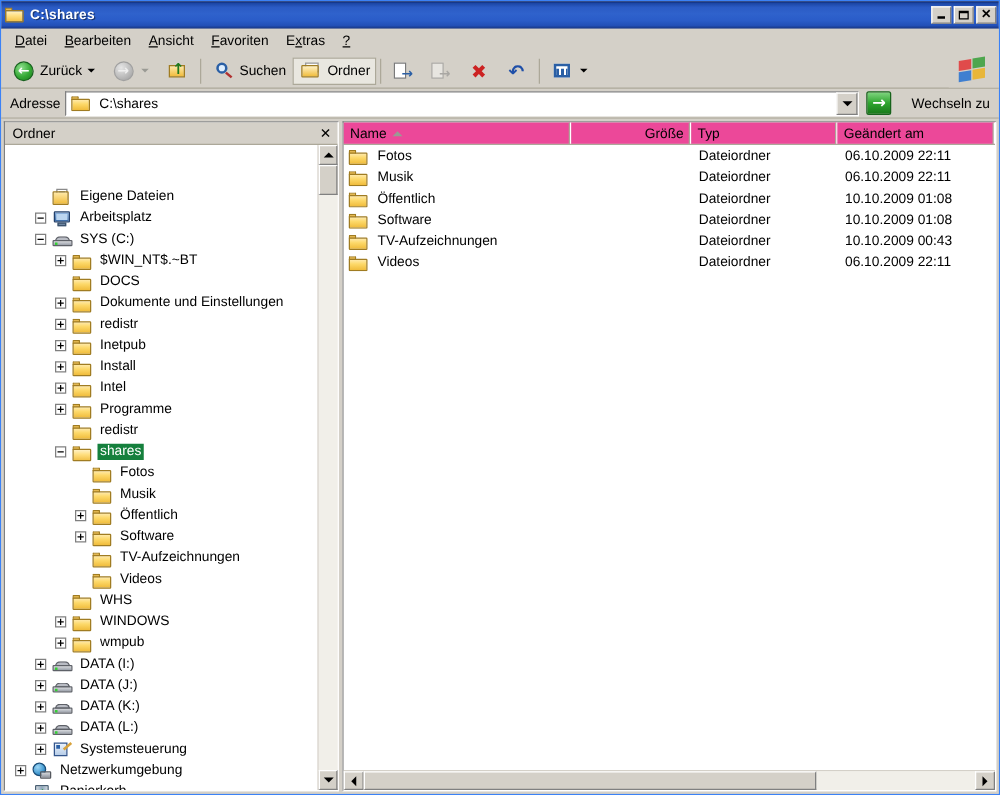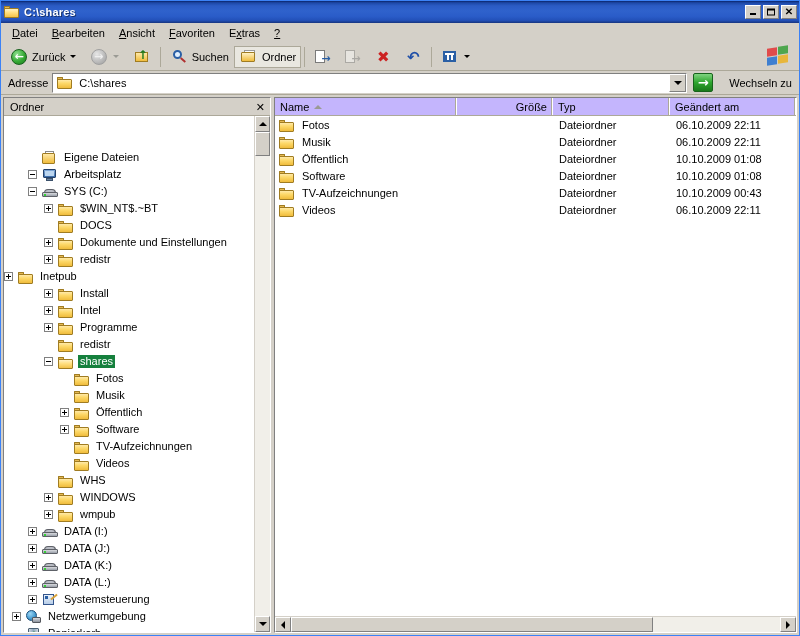--- a/index.html
+++ b/index.html
@@ -580,21 +580,21 @@
   }
   .list-head {
     height: 18px;
     flex: 0 0 18px;
     display: flex;
     background: #d4d0c8;
     box-sizing: border-box;
     border-bottom: 1px solid #aca899;
   }
   .col-head {
-    background: #c4b5fd;
+    background: #ec4899;
     border-right: 1px solid #ffffff;
     box-shadow: inset -2px 0 0 -1px #aca899;
     display: flex;
     align-items: center;
     font-size: 11px;
     color: #000;
     padding: 0 5px;
     box-sizing: border-box;
     gap: 5px;
     overflow: hidden;
@@ -997,21 +997,21 @@
             <div class="tnode" style="padding-left: 40px;">
               <span class="expander plus"></span>
               <span class="tnode-icon">
                 <span class="ico-folder" style="position:absolute;left:0;top:1px;">
                   <span class="tab"></span>
                   <span class="body"></span>
                 </span>
               </span>
               <span class="tnode-label">redistr</span>
             </div>
-            <div class="tnode" style=" text-align: right;">
+            <div class="tnode" style="padding-left: 40px; text-align: right;">
               <span class="expander plus"></span>
               <span class="tnode-icon">
                 <span class="ico-folder" style="position:absolute;left:0;top:1px;">
                   <span class="tab"></span>
                   <span class="body"></span>
                 </span>
               </span>
               <span class="tnode-label">Inetpub</span>
             </div>
             <div class="tnode" style="padding-left: 40px;">

